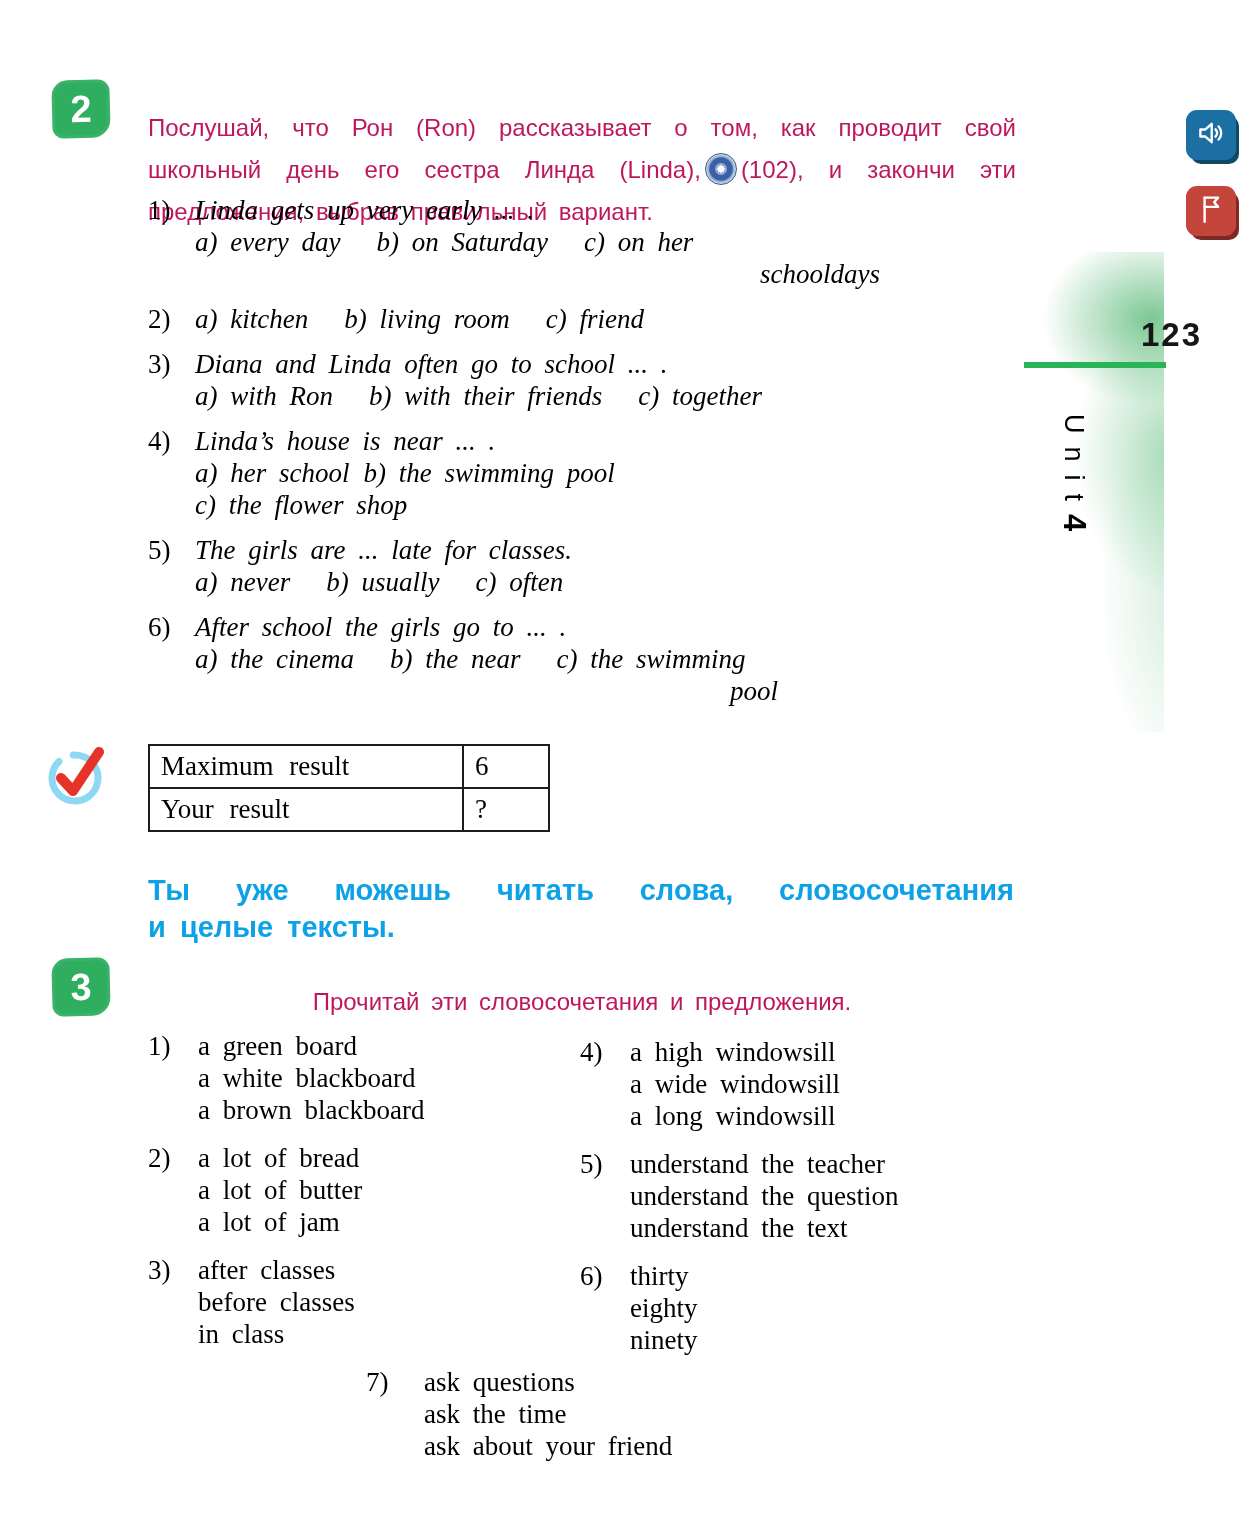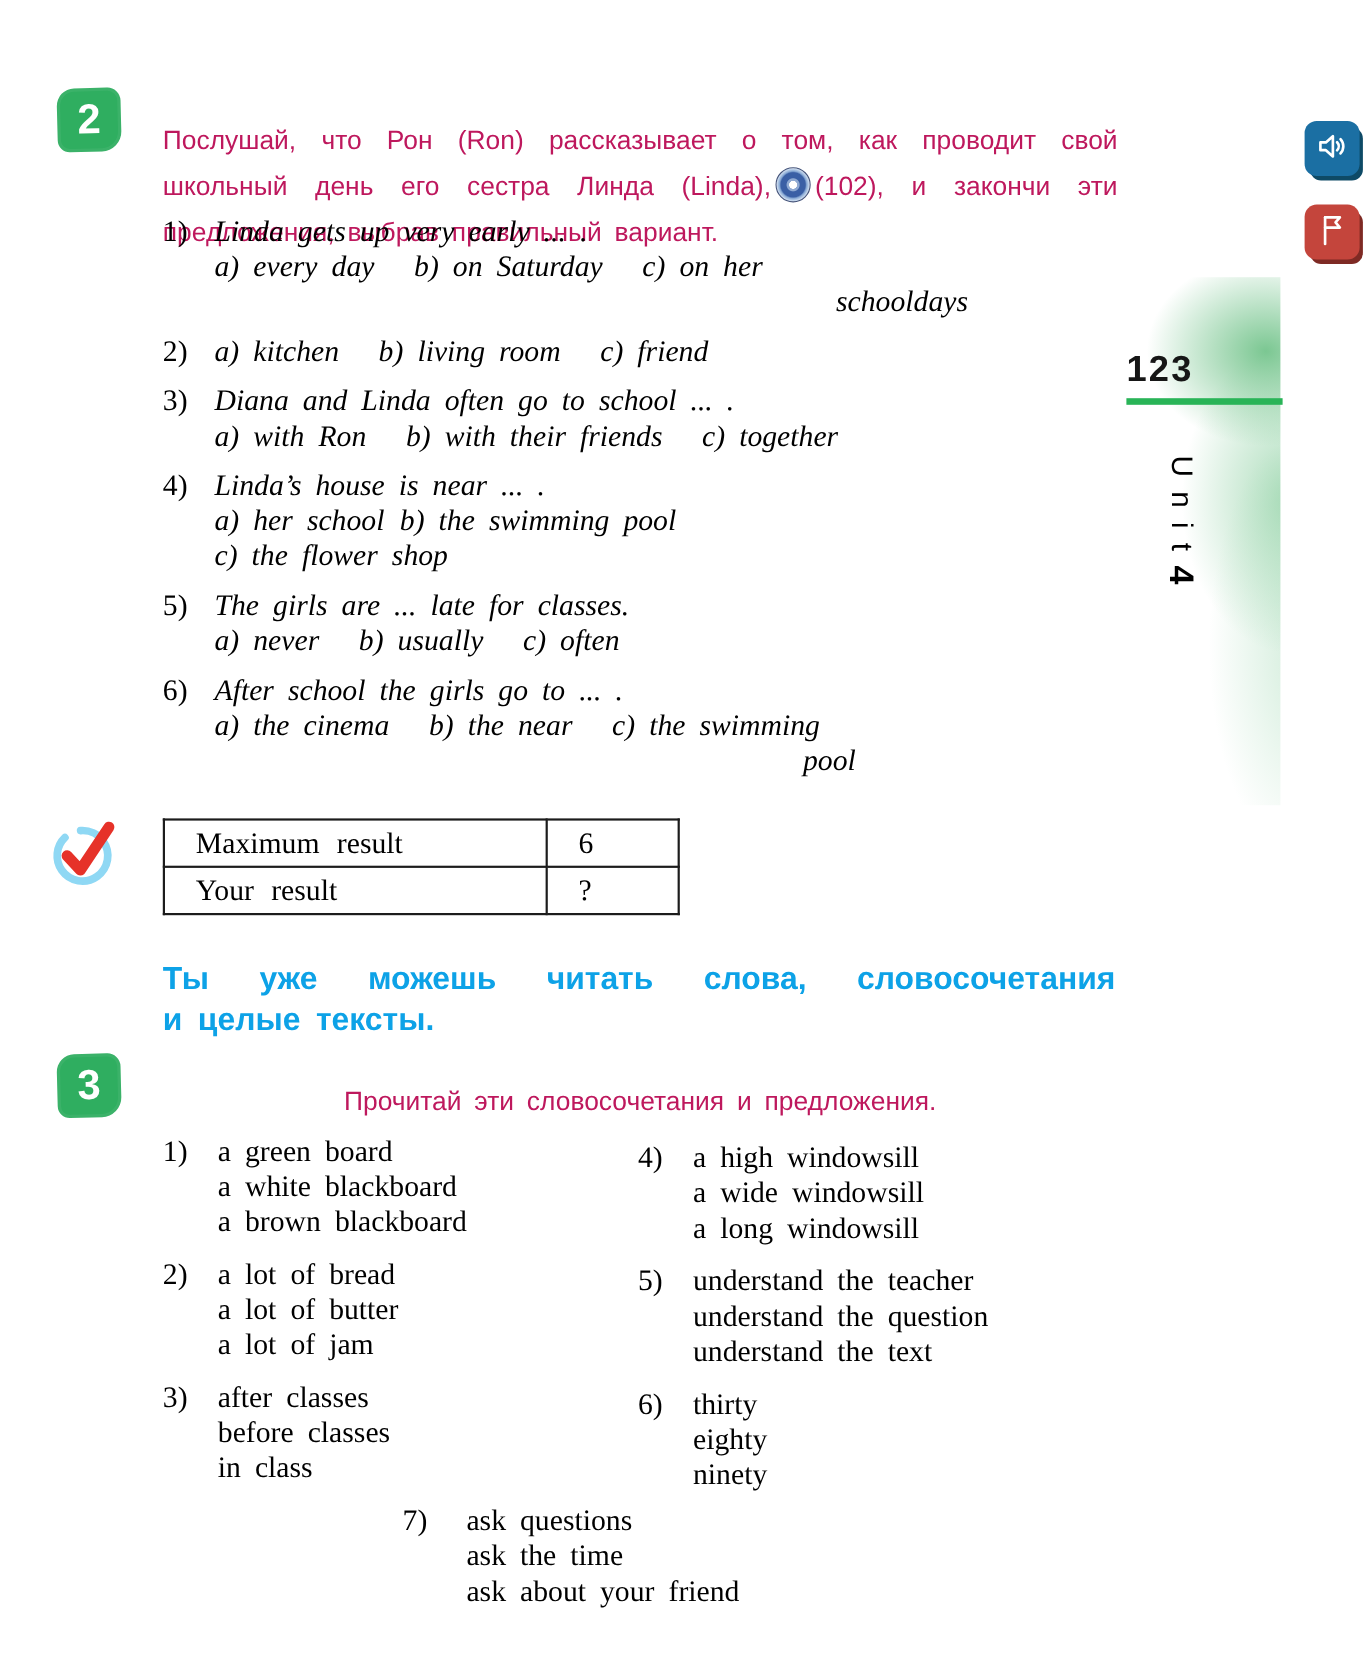--- a/index.html
+++ b/index.html
@@ -6,21 +6,21 @@
   .page{position:relative;width:1245px;height:1524px;background:#fff;overflow:hidden;
         font-family:"Liberation Sans",sans-serif;color:#111;}
 
   
   .green-band{position:absolute;left:998px;top:252px;width:166px;height:480px;
     background:
       radial-gradient(ellipse 150px 120px at 92% 14%, rgba(116,196,140,.95), rgba(116,196,140,0) 72%),
       radial-gradient(ellipse 140px 200px at 105% 42%, rgba(134,205,156,.7), rgba(134,205,156,0) 70%),
       radial-gradient(ellipse 120px 260px at 115% 70%, rgba(150,212,170,.45), rgba(150,212,170,0) 75%);
   }
-  .page-num{position:absolute;left:1024px;top:316px;width:142px;text-align:left;
+  .page-num{position:absolute;left:1060px;top:316px;width:142px;text-align:right;
     font-size:33px;font-weight:bold;letter-spacing:2px;color:#161616;}
   .green-rule{position:absolute;left:1024px;top:362px;width:142px;height:6px;background:#29b457;}
   .unit-label{position:absolute;left:1056px;top:414px;height:190px;
     writing-mode:vertical-rl;text-orientation:mixed;
     font-size:27px;letter-spacing:13px;color:#000;}
   .unit-label .unit-num{font-weight:bold;font-size:31px;}
 
   
   .side-btn{position:absolute;width:50px;height:50px;border-radius:11px;
     display:flex;align-items:center;justify-content:center;cursor:pointer;}
@@ -55,21 +55,21 @@
   .opts .opt + .opt{margin-left:36px;}
   .opts-tight .opt + .opt{margin-left:14px;}
   .carry-q1{margin-left:565px;}
   .carry-q4{margin-left:0;}
   .carry-q6{margin-left:535px;}
 
   
   .check-icon{position:absolute;left:46px;top:738px;}
   .result-table{position:absolute;left:148px;top:744px;border-collapse:collapse;
     font-family:"Liberation Serif",serif;font-size:27px;color:#000;word-spacing:9px;}
-  .result-table td{border:2px solid #1c1c1c;height:41px;padding:0 28px;}
+  .result-table td{border:2px solid #1c1c1c;height:41px;padding:0 11px;}
   .result-table td.lbl{width:290px;}
   .result-table td.val{width:62px;word-spacing:0;}
 
   
   .section-heading{position:absolute;left:148px;top:872px;width:866px;
     font-size:29px;line-height:37px;font-weight:bold;color:#0da2e7;word-spacing:6px;}
   .jline{text-align:justify;text-align-last:justify;}
 
   
   .ex3col{position:absolute;font-family:"Liberation Serif",serif;font-size:27px;

